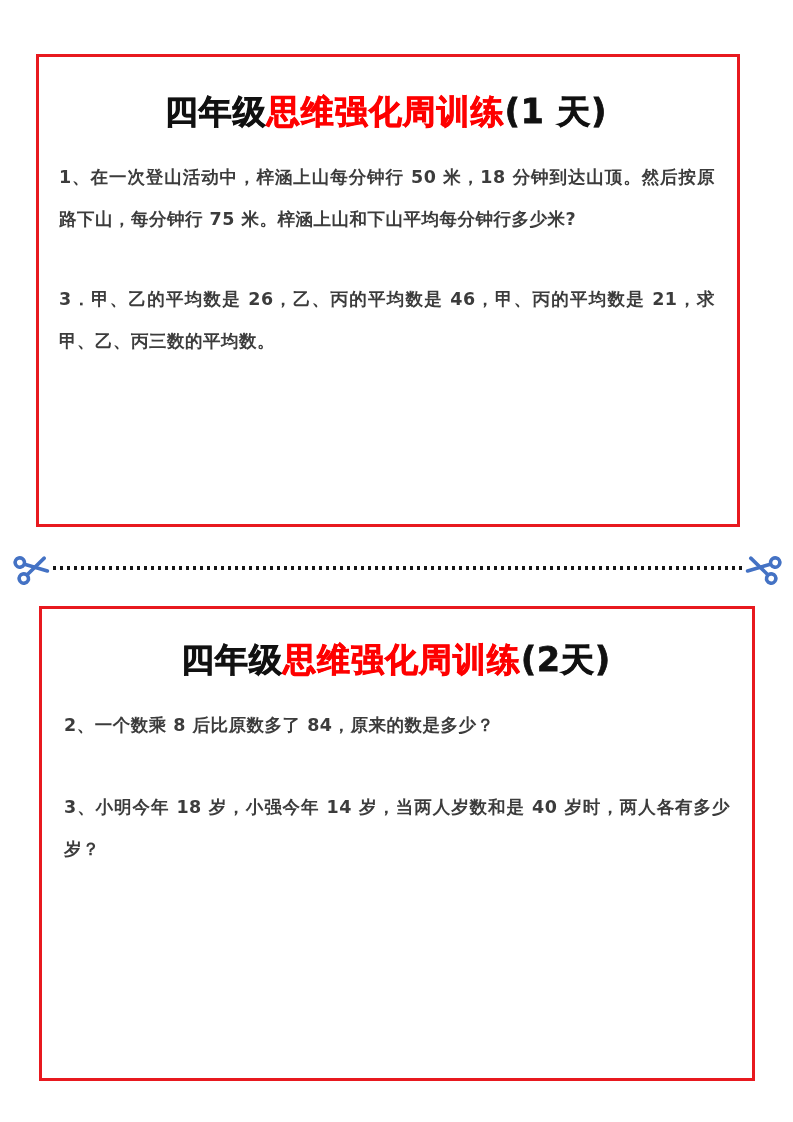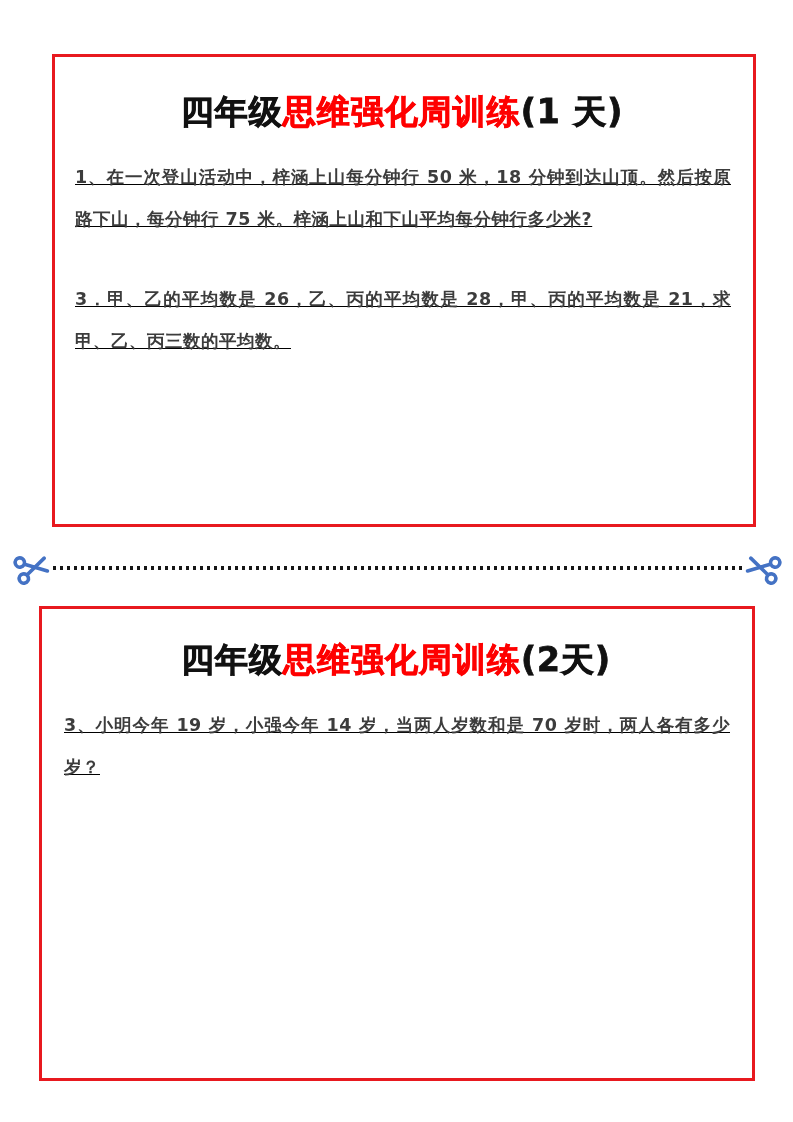--- a/index.html
+++ b/index.html
@@ -18,37 +18,37 @@
     font-family:"DejaVu Sans","Liberation Sans",sans-serif;
     overflow:hidden;
   }
   .page{position:relative;width:793px;height:1122px;background:var(--page-bg);}
 
   .card{
     position:absolute;
     border:3px solid var(--border-red);
     background:#fff;
   }
-  .card1{left:52px;top:54px;width:704px;height:473px;padding:34px 20px 0 16px;}
+  .card1{left:36px;top:54px;width:704px;height:473px;padding:34px 20px 0 16px;}
   .card2{left:39px;top:606px;width:716px;height:475px;padding:30px 20px 16px 18px;}
 
   .title{
     text-align:center;
     font-size:33px;
     line-height:1.25;
     font-weight:900;
     letter-spacing:1px;
     color:var(--title-black);
     -webkit-text-stroke:0.8px currentColor;
     margin-bottom:24px;
     white-space:nowrap;
   }
   .title .t-red{color:var(--title-red);-webkit-text-stroke:0.8px currentColor;}
 
-  .problems{padding:0 2px 0 4px;text-decoration:underline;}
+  .problems{padding:0 2px 0 4px;}
   .problem{
     font-size:17.5px;
     line-height:42px;
     font-weight:600;
     color:var(--body-text);
     letter-spacing:0.5px;
     margin-bottom:40px;
     text-align:justify;
   }
   .card1 .problem:nth-of-type(1){margin-bottom:38px;}
@@ -76,21 +76,21 @@
 </style>
 </head>
 <body>
 
 <div class="page">
 
   <section class="card card1">
     <h1 class="title"><span>四年级</span><span class="t-red">思维强化周训练</span><span>(1 天)</span></h1>
     <div class="problems">
       <p class="problem">1、在一次登山活动中，梓涵上山每分钟行 50 米，18 分钟到达山顶。然后按原路下山，每分钟行 75 米。梓涵上山和下山平均每分钟行多少米?</p>
-      <p class="problem">3．甲、乙的平均数是 26，乙、丙的平均数是 28，甲、丙的平均数是 21，求甲、乙、丙三数的平均数。</p>
+      <p class="problem">3．甲、乙的平均数是 26，乙、丙的平均数是 46，甲、丙的平均数是 21，求甲、乙、丙三数的平均数。</p>
     </div>
   </section>
 
   <div class="cutline">
     <svg class="scissors left" viewBox="0 0 24 24">
       <circle cx="5" cy="6.5" r="3.1"></circle>
       <circle cx="5" cy="17.5" r="3.1"></circle>
       <line x1="7.8" y1="8.4" x2="21.5" y2="16.4"></line>
       <line x1="7.8" y1="15.6" x2="21.5" y2="7.6"></line>
     </svg>
@@ -99,17 +99,18 @@
       <circle cx="5" cy="6.5" r="3.1"></circle>
       <circle cx="5" cy="17.5" r="3.1"></circle>
       <line x1="7.8" y1="8.4" x2="21.5" y2="16.4"></line>
       <line x1="7.8" y1="15.6" x2="21.5" y2="7.6"></line>
     </svg>
   </div>
 
   <section class="card card2">
     <h1 class="title"><span>四年级</span><span class="t-red">思维强化周训练</span><span>(2天)</span></h1>
     <div class="problems">
-      <p class="problem">3、小明今年 19 岁，小强今年 14 岁，当两人岁数和是 70 岁时，两人各有多少岁？</p>
+      <p class="problem">2、一个数乘 8 后比原数多了 84，原来的数是多少？</p>
+      <p class="problem">3、小明今年 18 岁，小强今年 14 岁，当两人岁数和是 40 岁时，两人各有多少岁？</p>
     </div>
   </section>
 
 </div>
 
 </body></html>

